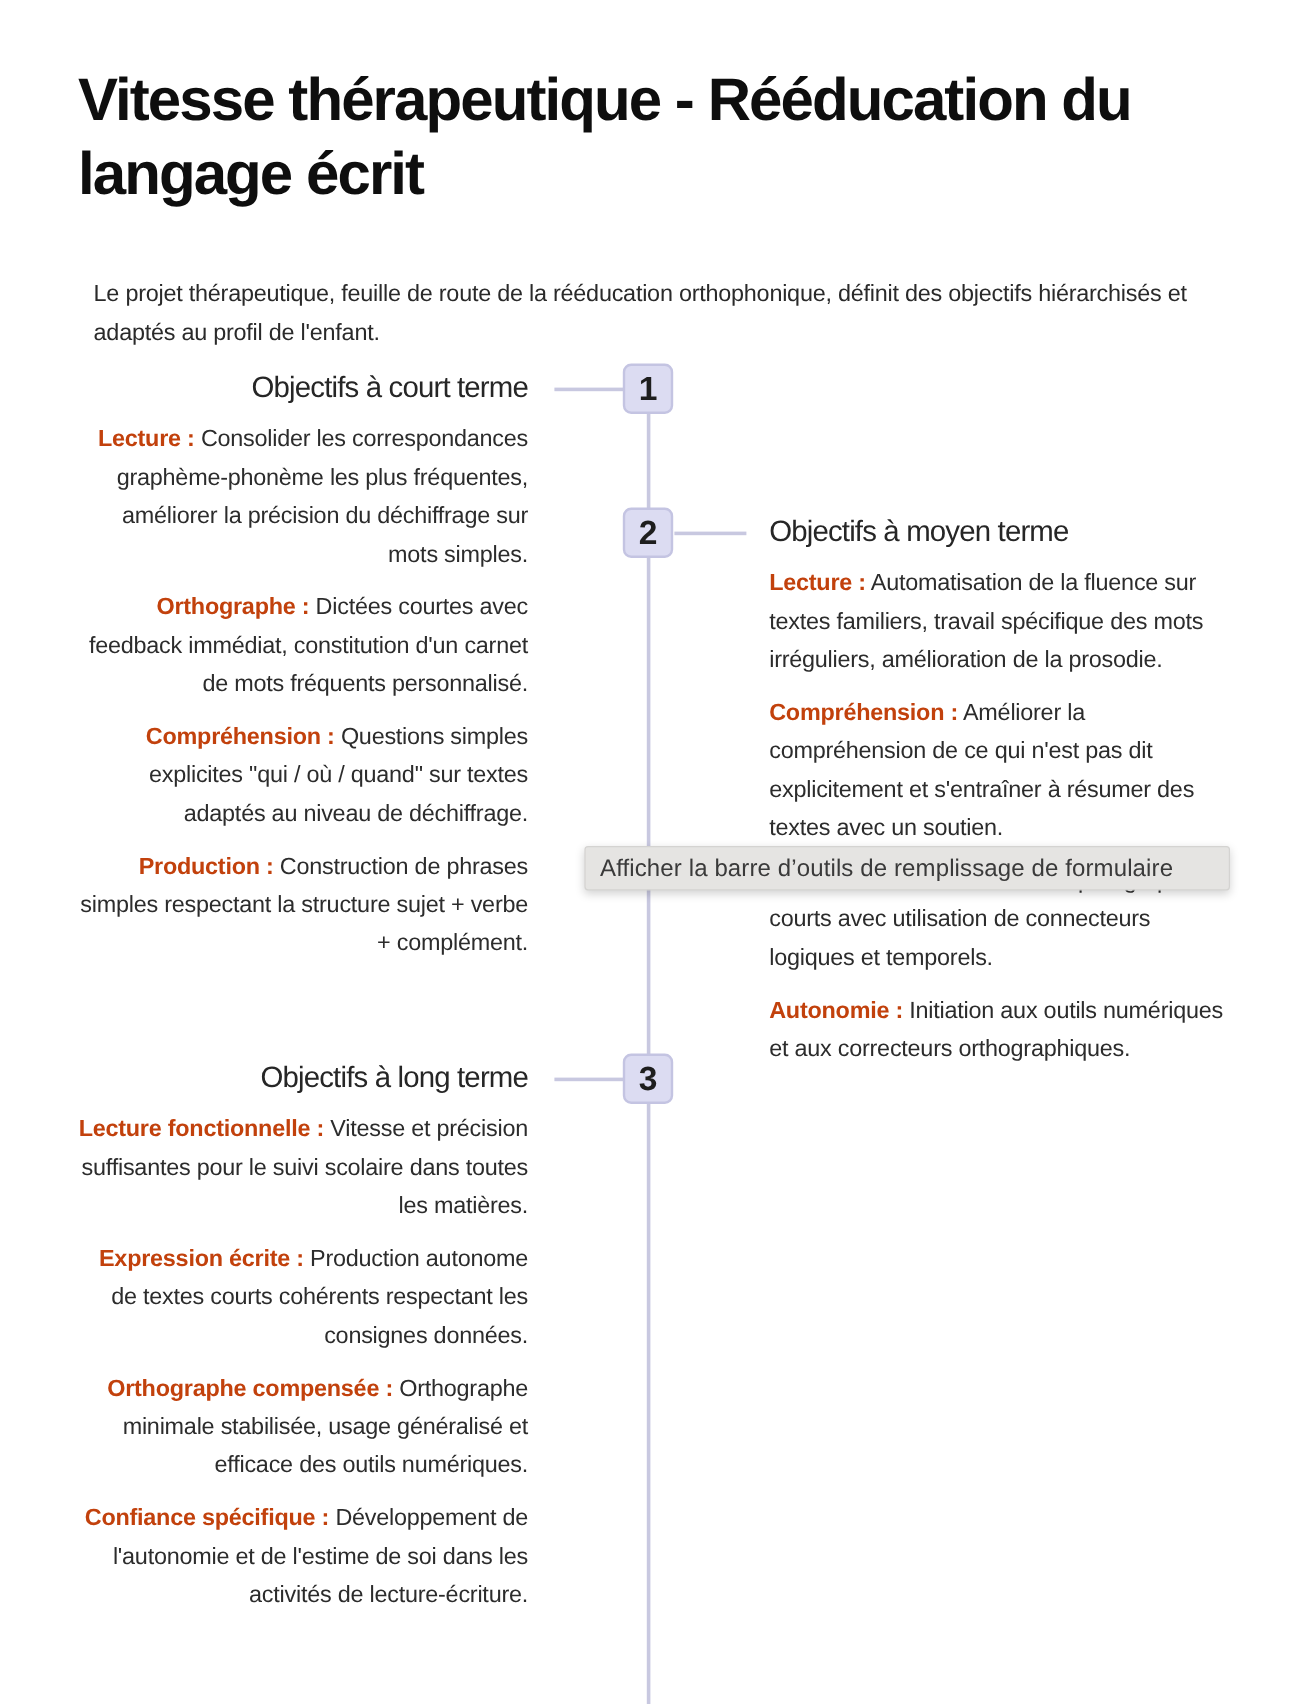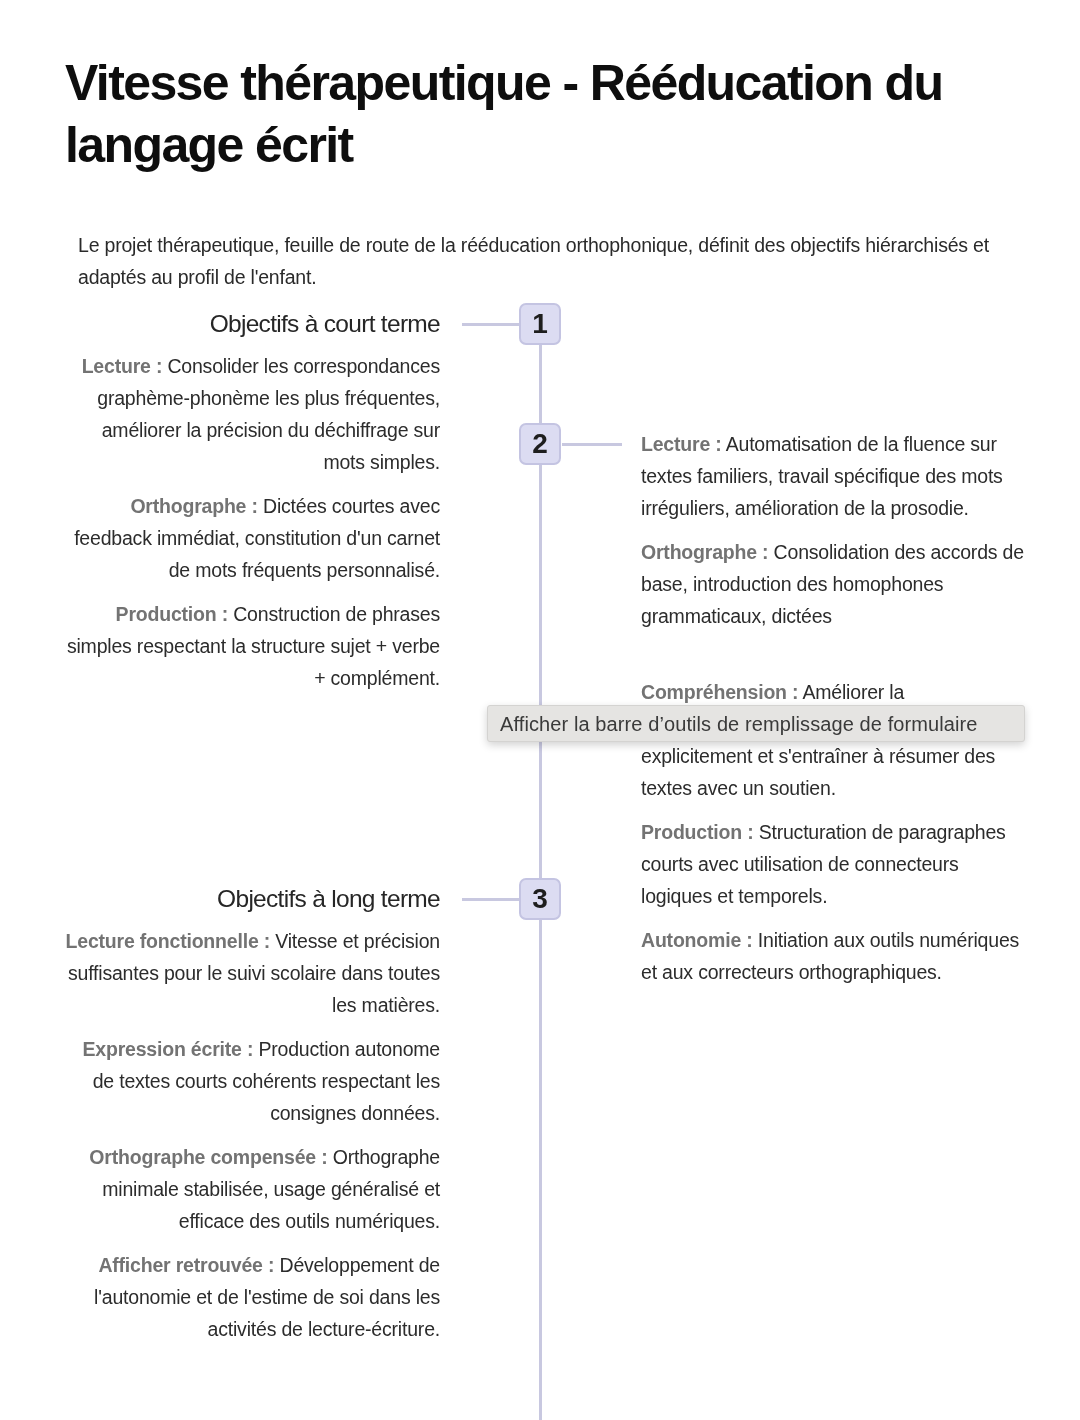--- a/index.html
+++ b/index.html
@@ -37,21 +37,21 @@
     .col.left { left: 60px; text-align: right; }
     .col.right { left: 641px; text-align: left; width: 385px; }
     .section-title {
       font-size: 24.5px; line-height: 32px; font-weight: 400; color: #262626;
       margin: 0 0 10px 0; letter-spacing: -0.7px;
     }
     .item {
       font-size: 19.5px; line-height: 32px; color: #2c2c2c; margin: 0 0 12px 0;
       letter-spacing: -0.2px;
     }
-    .item b { font-weight: 700; color: #737373; }
+    .item b { font-weight: 700; color: #c2410c; }
     .tooltip {
       position: absolute; left: 487px; top: 705px; width: 538px; height: 37px;
       background: #e5e4e2; border: 1px solid #d4d3d1; border-radius: 3px;
       box-shadow: 0 3px 8px rgba(0,0,0,0.18);
       box-sizing: border-box; padding: 0 12px;
       font-size: 20px; line-height: 37px; color: #3a3a3a; white-space: nowrap;
       letter-spacing: 0.1px;
     }
   </style>
 </head>
@@ -62,37 +62,38 @@
 
 <div>
   <div class="spine"></div>
 
   <div class="connector" style="left:462px; top:323px; width:58px;"></div>
   <div class="badge" style="left:519px; top:303px;">1</div>
   <div class="col left" style="top:308px;">
     <h2 class="section-title">Objectifs à court terme</h2>
     <p class="item"><b>Lecture :</b><span> Consolider les correspondances graphème-phonème les plus fréquentes, améliorer la précision du déchiffrage sur mots simples.</span></p>
     <p class="item"><b>Orthographe :</b><span> Dictées courtes avec feedback immédiat, constitution d'un carnet de mots fréquents personnalisé.</span></p>
+    <p class="item"><b>Compréhension :</b><span> Questions simples explicites "qui / où / quand" sur textes adaptés au niveau de déchiffrage.</span></p>
     <p class="item"><b>Production :</b><span> Construction de phrases simples respectant la structure sujet + verbe + complément.</span></p>
   </div>
 
   <div class="connector" style="left:562px; top:443px; width:60px;"></div>
   <div class="badge" style="left:519px; top:423px;">2</div>
   <div class="col right" style="top:428px;">
+    <h2 class="section-title">Objectifs à moyen terme</h2>
     <p class="item"><b>Lecture :</b><span> Automatisation de la fluence sur textes familiers, travail spécifique des mots irréguliers, amélioration de la prosodie.</span></p>
-    <p class="item" style="margin-bottom:44px;"><b>Orthographe :</b><span> Consolidation des accords de base, introduction des homophones grammaticaux, dictées</span></p>
     <p class="item"><b>Compréhension :</b><span> Améliorer la compréhension de ce qui n'est pas dit explicitement et s'entraîner à résumer des textes avec un soutien.</span></p>
     <p class="item"><b>Production :</b><span> Structuration de paragraphes courts avec utilisation de connecteurs logiques et temporels.</span></p>
     <p class="item"><b>Autonomie :</b><span> Initiation aux outils numériques et aux correcteurs orthographiques.</span></p>
   </div>
 
   <div class="connector" style="left:462px; top:898px; width:58px;"></div>
   <div class="badge" style="left:519px; top:878px;">3</div>
   <div class="col left" style="top:883px;">
     <h2 class="section-title">Objectifs à long terme</h2>
     <p class="item"><b>Lecture fonctionnelle :</b><span> Vitesse et précision suffisantes pour le suivi scolaire dans toutes les matières.</span></p>
     <p class="item"><b>Expression écrite :</b><span> Production autonome de textes courts cohérents respectant les consignes données.</span></p>
     <p class="item"><b>Orthographe compensée :</b><span> Orthographe minimale stabilisée, usage généralisé et efficace des outils numériques.</span></p>
-    <p class="item"><b>Afficher retrouvée :</b><span> Développement de l'autonomie et de l'estime de soi dans les activités de lecture-écriture.</span></p>
+    <p class="item"><b>Confiance spécifique :</b><span> Développement de l'autonomie et de l'estime de soi dans les activités de lecture-écriture.</span></p>
   </div>
 </div>
 
 <div class="tooltip">Afficher la barre d’outils de remplissage de formulaire</div>
 
 </body></html>

